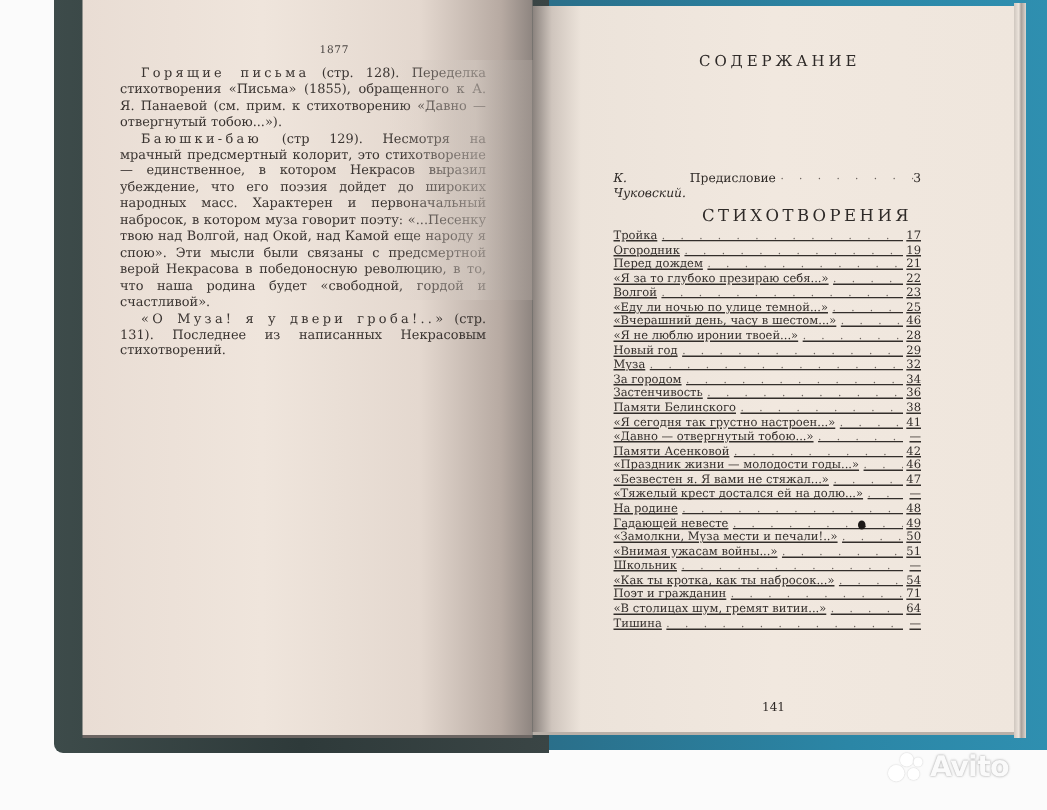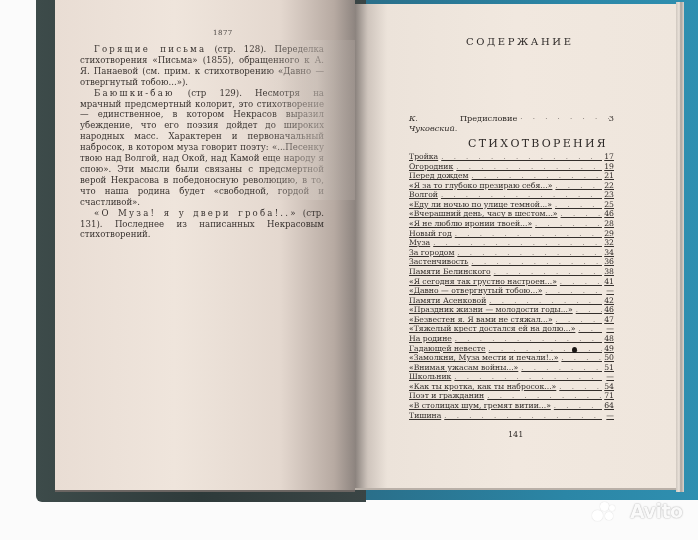--- a/index.html
+++ b/index.html
@@ -40,25 +40,25 @@
     .section-head { position: absolute; left: 468px; top: 137px; font-size: 11px; letter-spacing: 2.3px; color: #2e2a28; }
     .toc-list { position: absolute; left: 409px; top: 152px; width: 205px; }
     .toc-row { display: flex; align-items: baseline; height: 9.58px; font-size: 7.7px; color: #332e2b; white-space: nowrap; text-decoration: underline; }
     .toc-row .t { flex: 0 0 auto; }
     .toc-row .dots { flex: 1 1 auto; overflow: hidden; color: #6a625d; letter-spacing: 4px; padding-left: 3px; font-size: 7px; }
     .toc-row .dots::before { content: ". . . . . . . . . . . . . . . . . . . . . . . . . . . . . . . . . . . . . . ."; }
     .toc-row .p { flex: 0 0 auto; width: 12px; text-align: right; }
     .toc-preface .dots { flex: 1 1 auto; overflow: hidden; white-space: nowrap; color: #6a625d; padding-left: 3px; letter-spacing: 4px; font-size: 7px; }
     .toc-preface .dots::before { content: ". . . . . . . . . . . . . . . . . . . . . . . . ."; }
     .toc-preface .p { width: 10px; text-align: right; }
-    .page-num { position: absolute; left: 508px; top: 430px; font-size: 8px; color: #2f2a27; }
+    .page-num { position: absolute; left: 508px; top: 467px; font-size: 8px; color: #2f2a27; }
     .ink-spot { position: absolute; left: 572px; top: 347px; width: 5px; height: 6px; background: #1c1816; border-radius: 50%; }
 
     
-    .watermark { position: absolute; left: 592px; top: 500px; display: flex; align-items: center; gap: 14px; opacity: 0.85; }
+    .watermark { position: absolute; left: 592px; top: 500px; display: flex; align-items: center; gap: 4px; opacity: 0.85; }
     .wm-dots { position: relative; width: 24px; height: 22px; }
     .wm-dots span { position: absolute; background: rgba(255,255,255,0.95); border-radius: 50%; box-shadow: 0 0 1px #aaa; }
     .wm-text { font-family: "DejaVu Sans", sans-serif; font-size: 19px; font-weight: bold; color: rgba(255,255,255,0.95);
       text-shadow: 0 0 1px #999, 0 0 2px #bbb; letter-spacing: -0.5px; }
   </style>
 </head>
 <body>
 
 <div class="scene">
   <div class="cover-left"></div>

